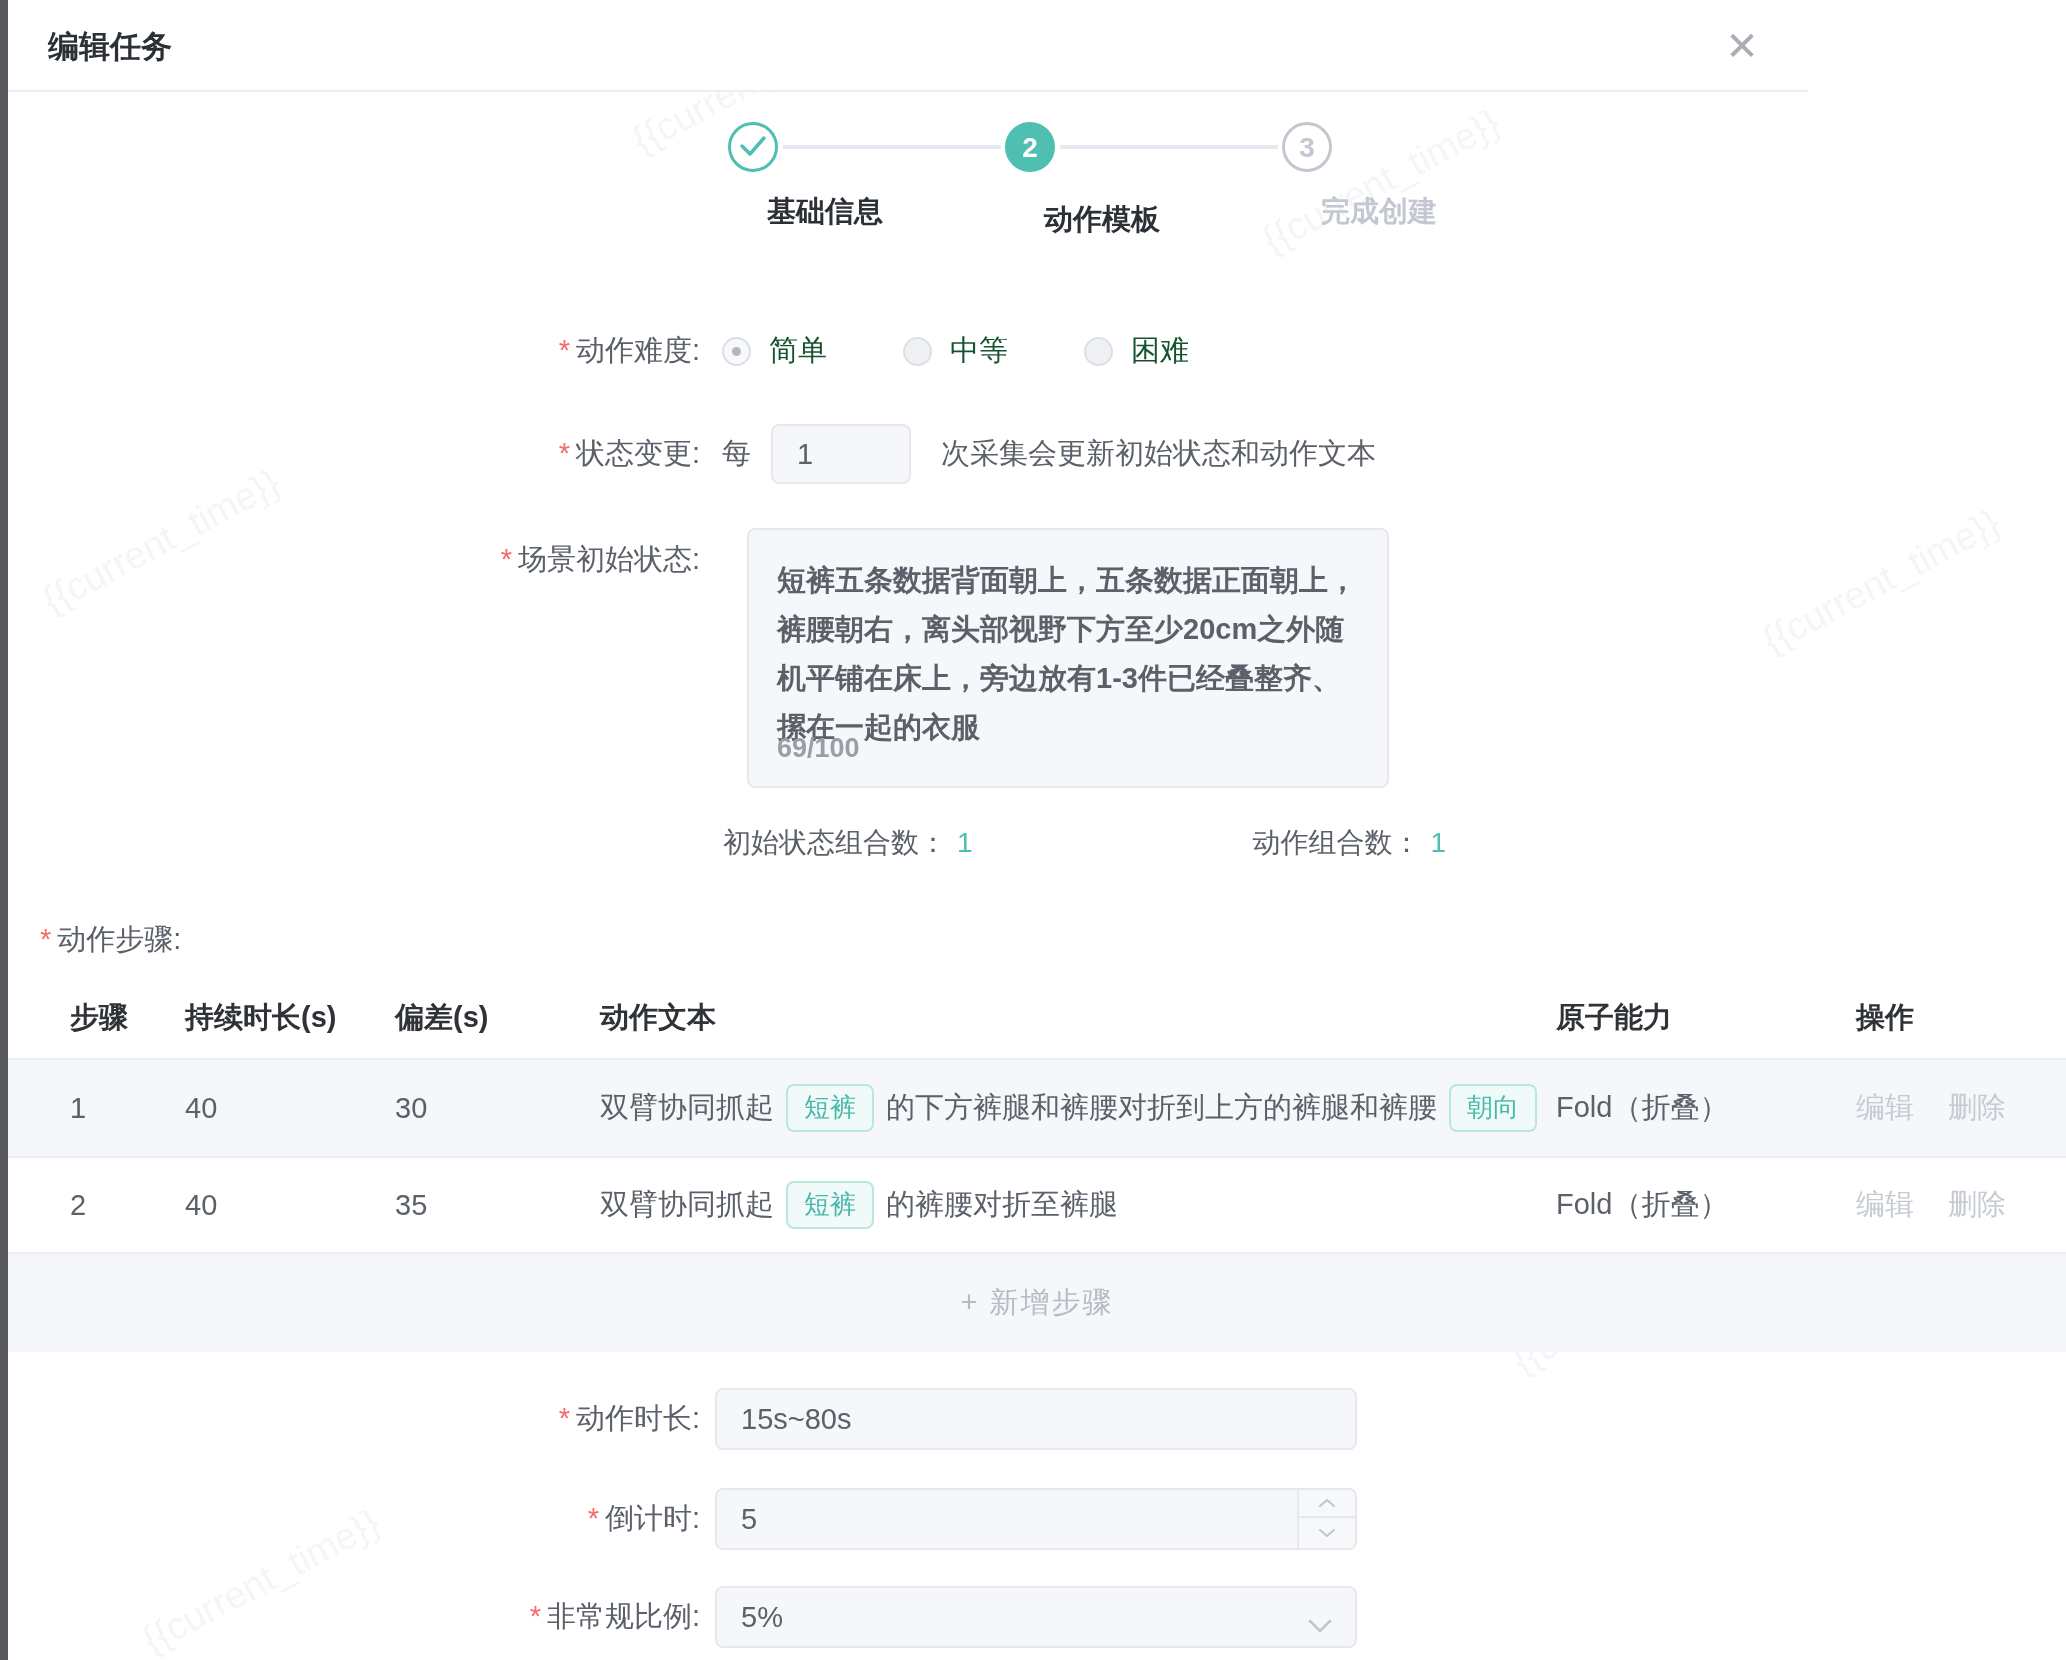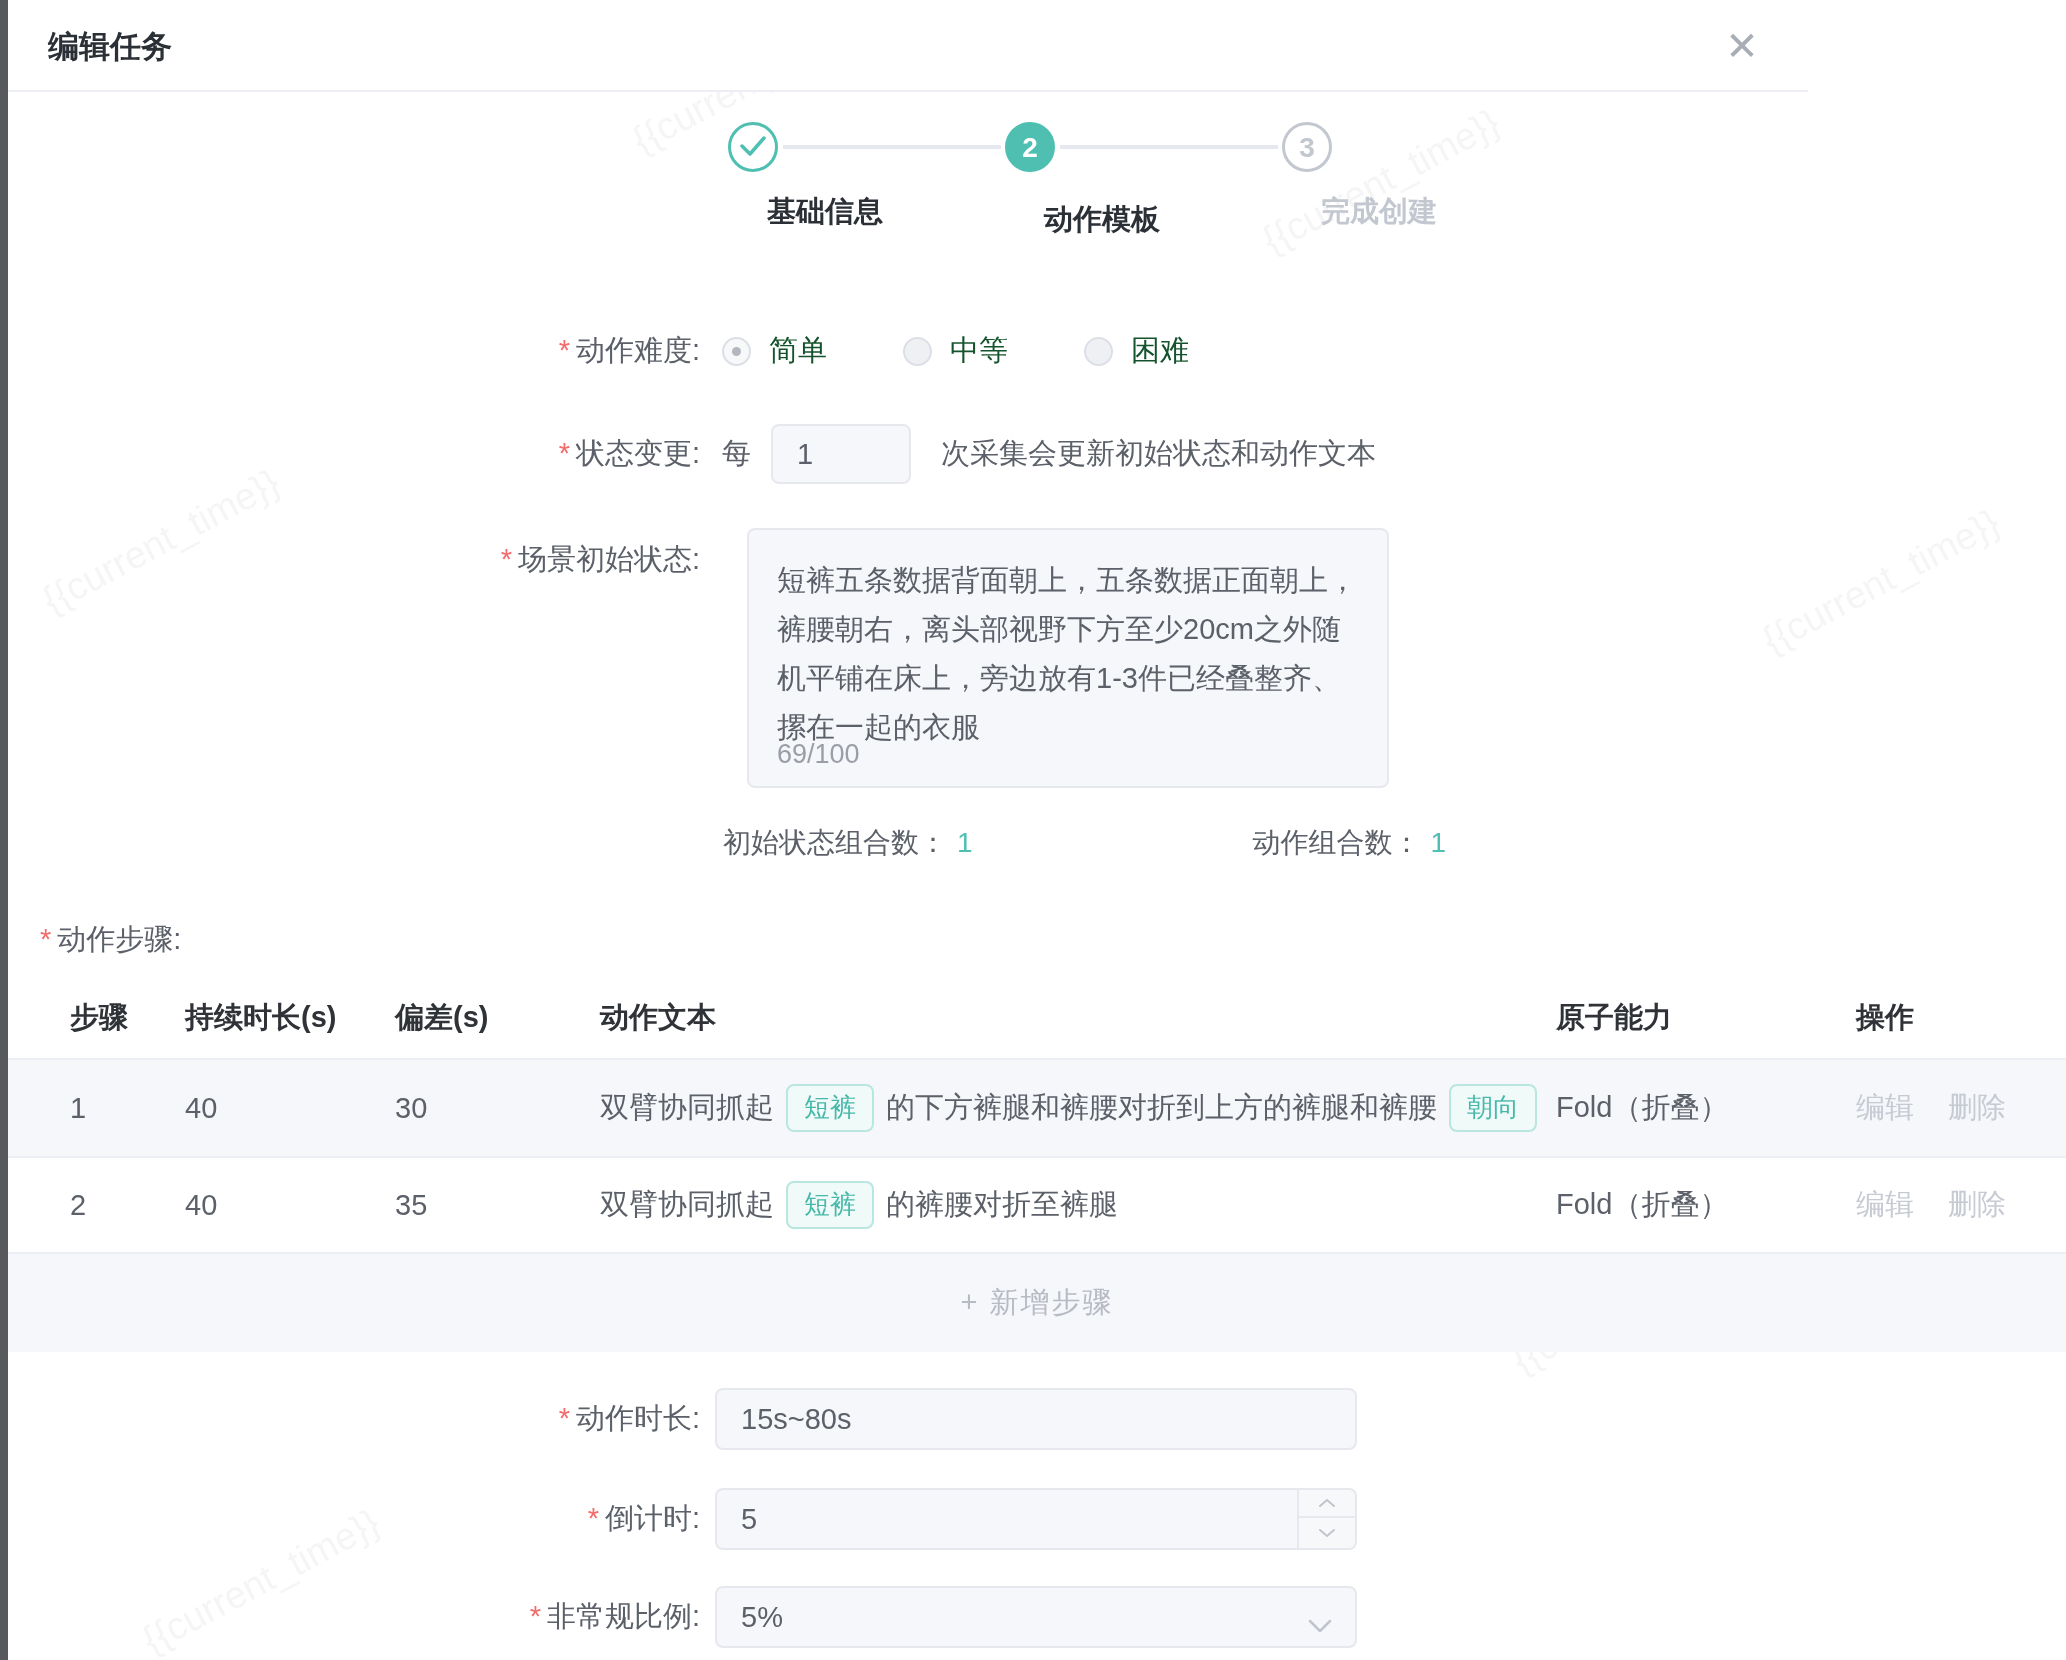--- a/index.html
+++ b/index.html
@@ -38,23 +38,23 @@
   .radio-item { display:flex; align-items:center; margin-right:76px; cursor:not-allowed; }
   .radio-circle { width:29px; height:29px; border-radius:50%; border:2px solid #dcdfe6; background:#eef0f4; position:relative; }
   .radio-circle.checked { background:#f7f8fa; }
   .radio-circle.checked::after { content:""; position:absolute; left:8px; top:8px; width:9px; height:9px; border-radius:50%; background:#b3b7bf; }
   .radio-label { margin-left:18px; font-size:29px; color:#14532d;font-family:Liberation Mono, monospace; }
 
   
   .ipt { background:#f5f7fa; border:2px solid #e6e8ee; border-radius:8px; color:#5b6069; font-size:29px; font-family:inherit; padding:0 24px; }
   input.ipt { outline:none; }
 
-  .textarea-box { position:relative; width:642px; height:260px; background:#f5f7fa; border:2px solid #e6e8ee; border-radius:8px; padding:26px 28px; }
+  .textarea-box { position:relative; width:642px; height:260px; background:#f5f7fa; border:2px solid #e6e8ee; border-radius:8px; padding:26px 28px;font-weight:bold; }
   .textarea-text { font-size:29px; line-height:49px; color:#5b6069; }
-  .textarea-counter { position:absolute; left:28px; bottom:16px; font-size:27px; color:#9a9ea6;margin-top:16px; }
+  .textarea-counter { position:absolute; left:28px; bottom:22px; font-size:27px; color:#9a9ea6;margin-top:16px; }
 
   .combo-label { font-size:28px; color:#5b6069; }
   .combo-value { font-size:28px; color:#4ebfb1; margin-left:10px; }
 
   .section-label { position:absolute; left:40px; top:920px; font-size:29px; color:#5b6069; z-index:2; }
 
   
   .steps-table { position:absolute; left:8px; top:978px; width:2058px; z-index:2; }
   .t-row { display:grid; grid-template-columns:115px 210px 205px 956px 300px 1fr; padding-left:62px; align-items:center; }
   .t-head { height:82px; border-bottom:2px solid #ebeef5; background:#fff; }

